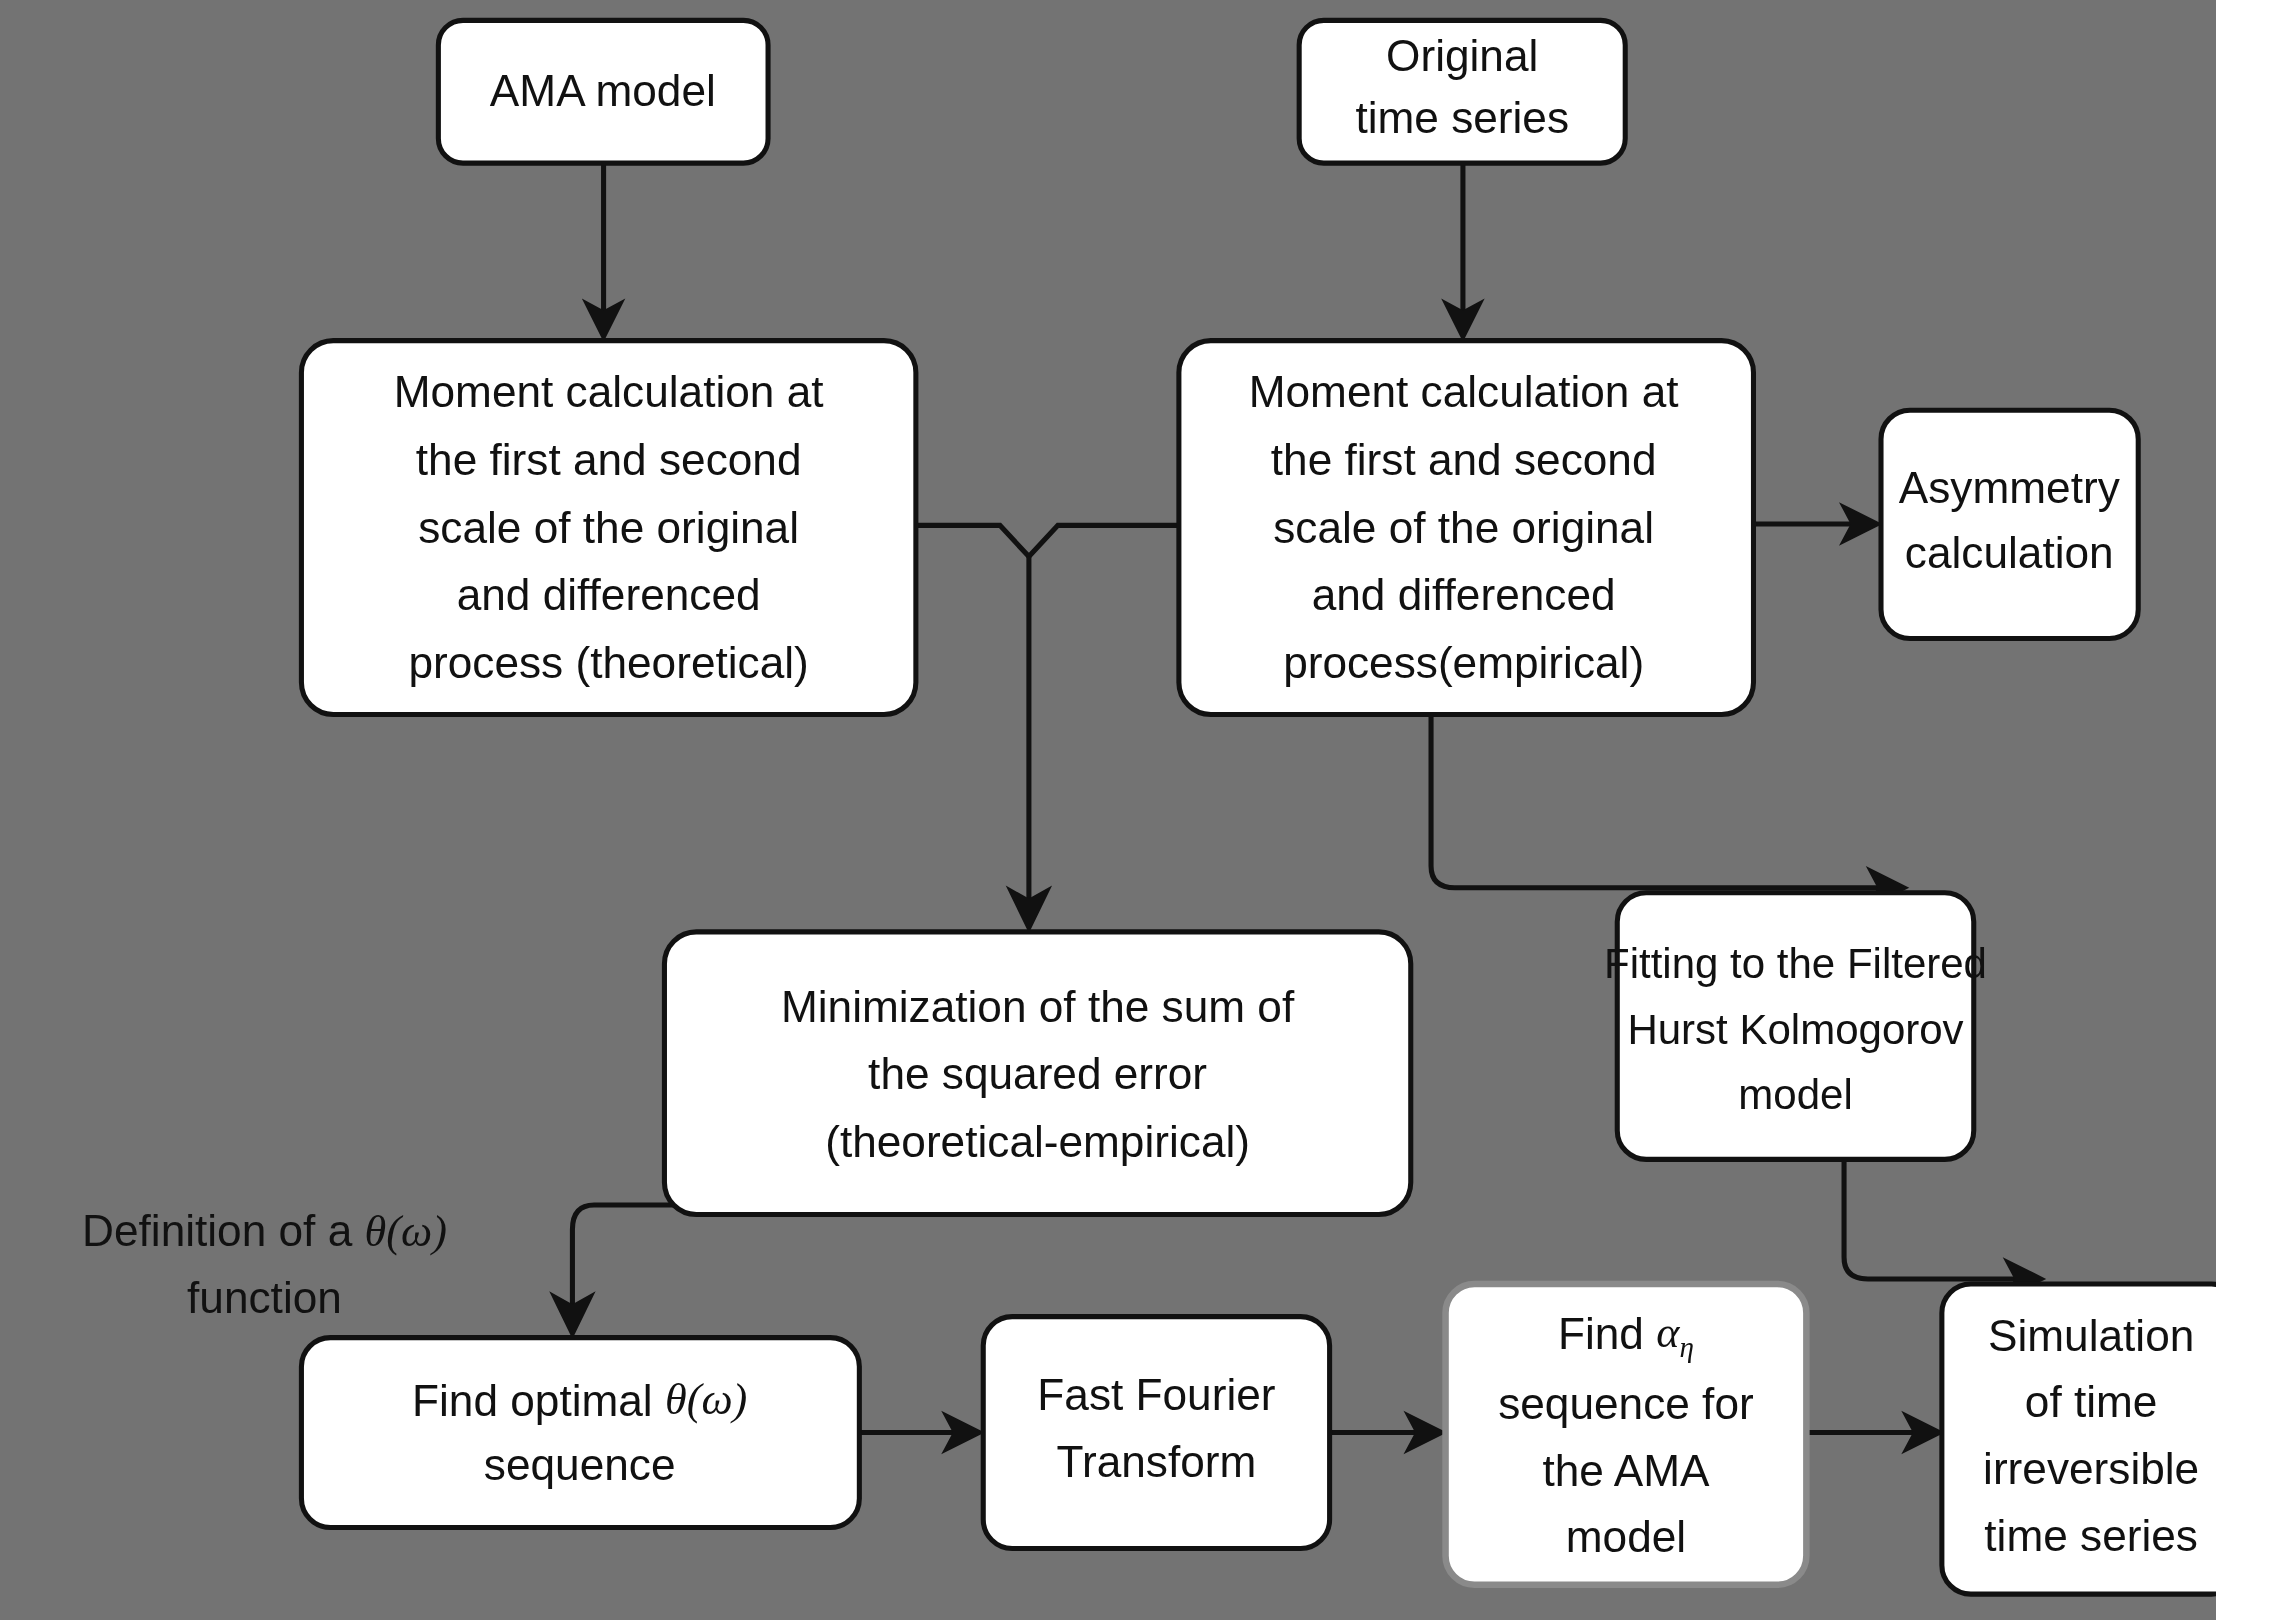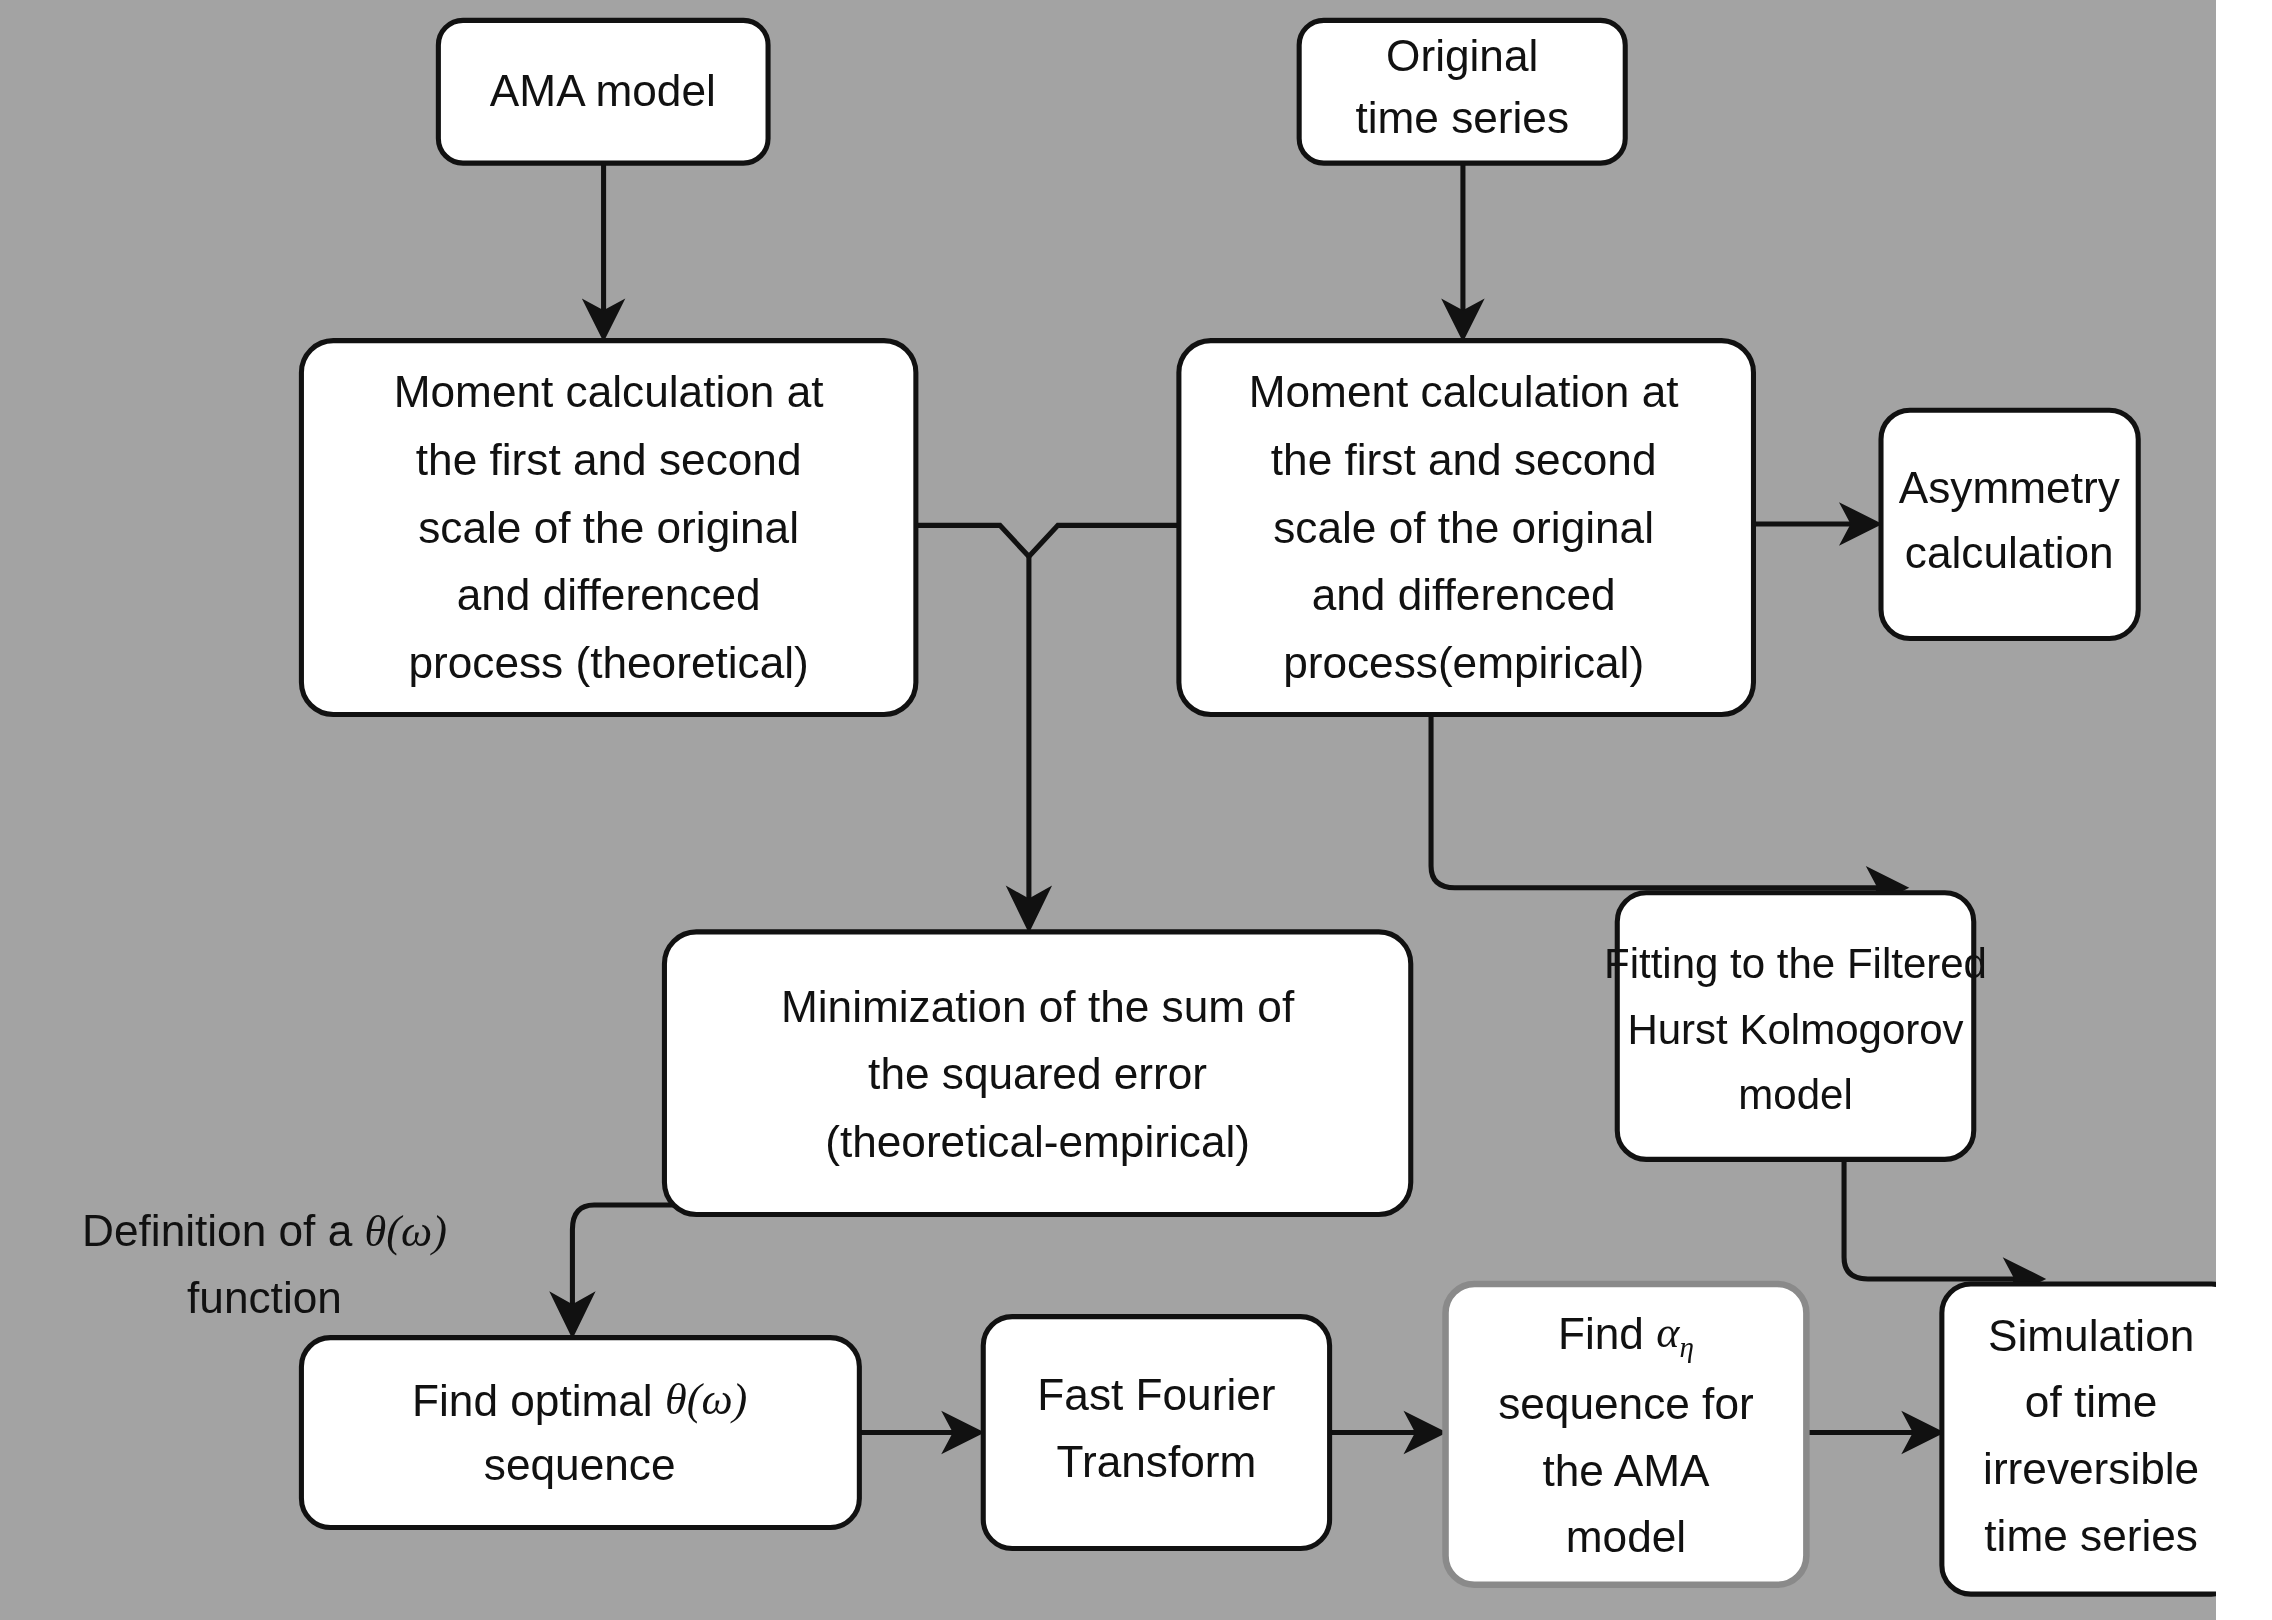--- a/index.html
+++ b/index.html
@@ -4,21 +4,21 @@
 <style>
   html, body {
     margin: 0;
     padding: 0;
     background: #ffffff;
   }
   #diagram-root {
     position: relative;
     width: 2216px;
     height: 1621px;
-    background: #a3a3a3;
+    background: #737373;
     font-family: "Liberation Sans", sans-serif;
     overflow: hidden;
   }
   svg#flow-svg {
     position: absolute;
     left: 0;
     top: 0;
     width: 2273px;
     height: 1621px;
   }

